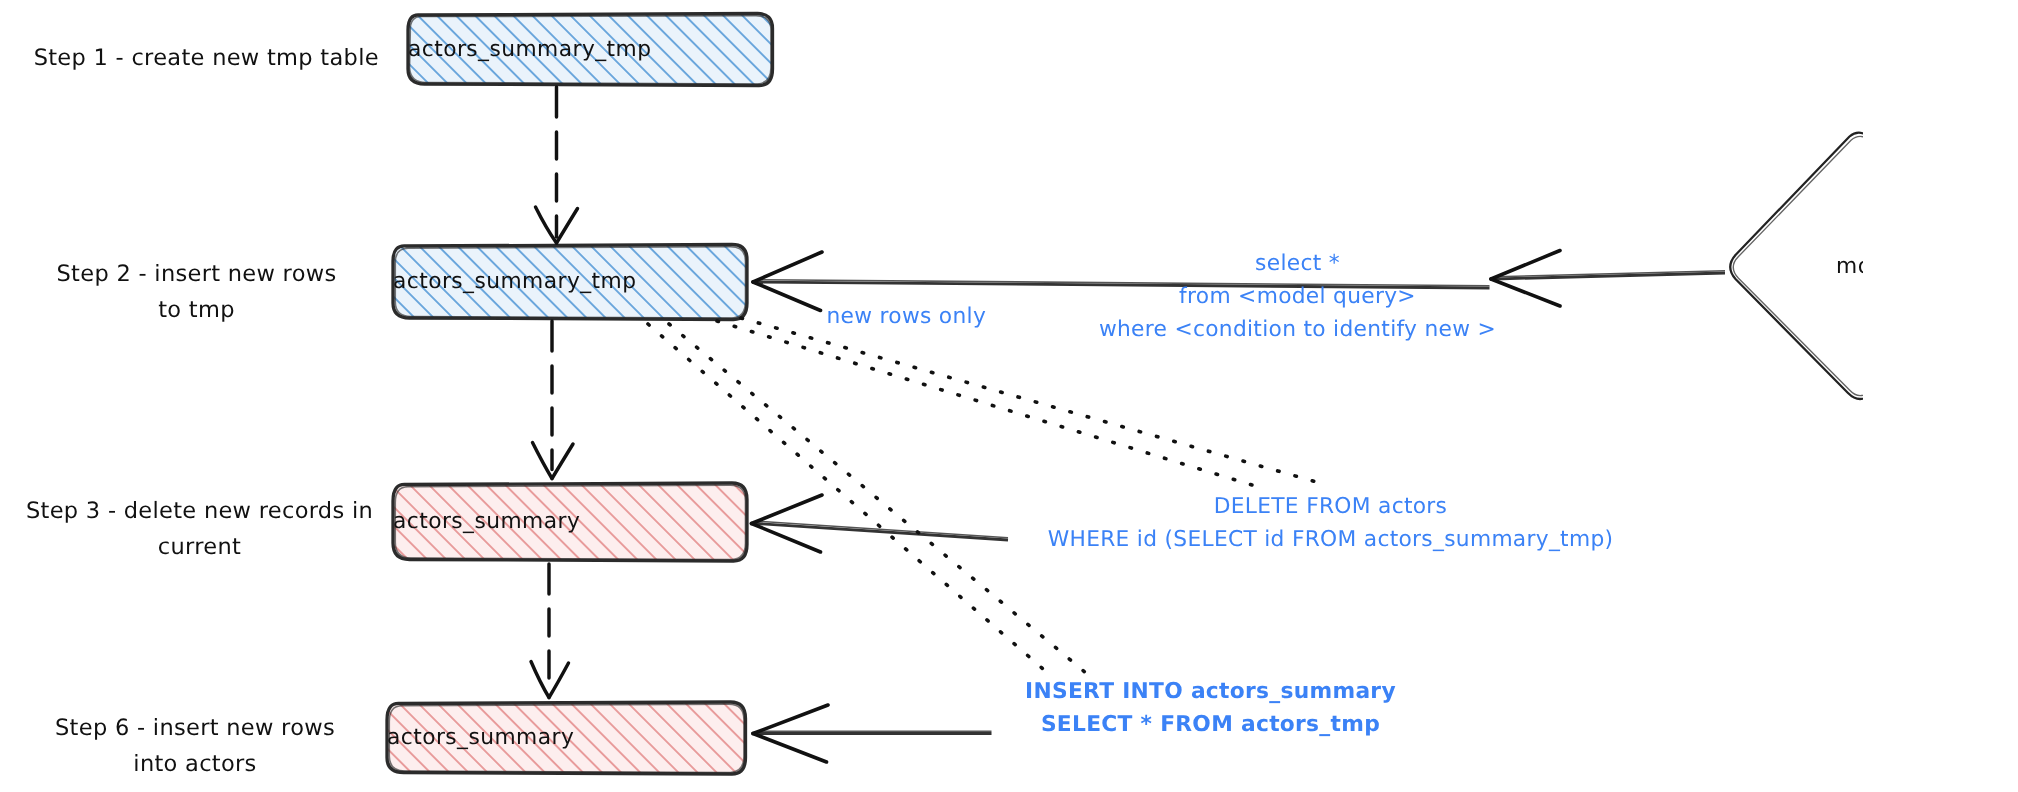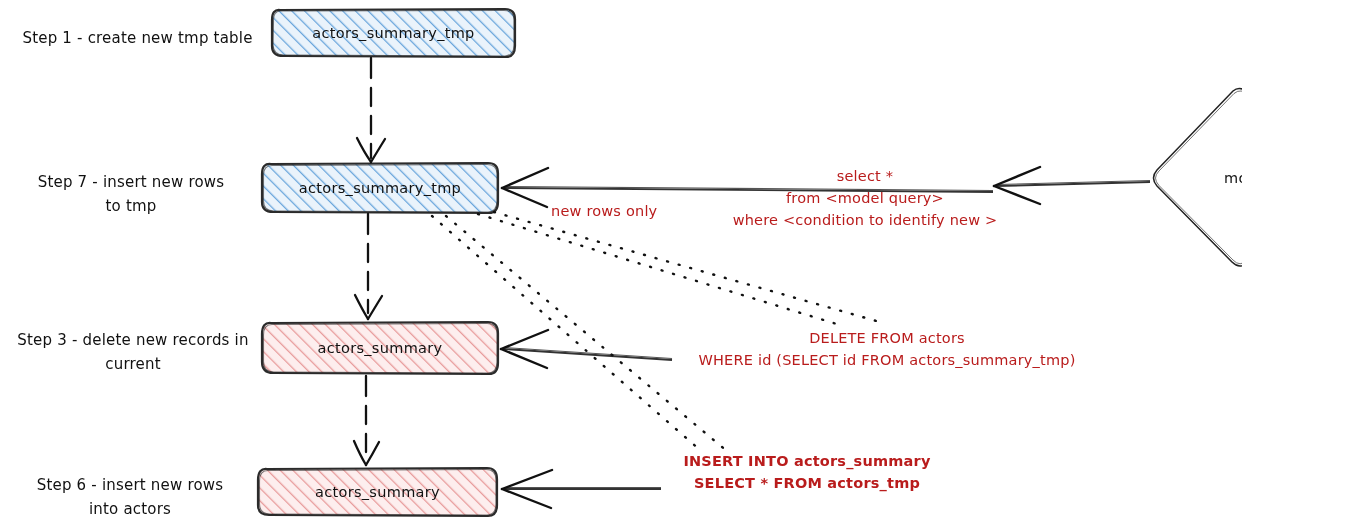--- a/index.html
+++ b/index.html
@@ -32,27 +32,26 @@
     text-align: center;
     white-space: pre-line;
     letter-spacing: 0.2px;
   }
   .node-label {
     position: absolute;
     color: #111111;
     font-family: "DejaVu Sans", sans-serif;
     font-size: 14.5px;
     letter-spacing: 0.3px;
-    text-align: center;
     white-space: nowrap;
     pointer-events: none;
   }
   .edge-label {
     position: absolute;
-    color: #b91c1c;
+    color: #3b82f6;
     font-family: "DejaVu Sans", sans-serif;
     font-size: 14.5px;
     line-height: 22px;
     letter-spacing: 0.2px;
     white-space: pre-line;
   }
   .edge-label.center-al { text-align: center; }
   .diamond-label {
     position: absolute;
     color: #111111;
@@ -156,21 +155,21 @@
     </g>
 
     <g>
       <path d="M446 216 L728 452" stroke="#111111" stroke-width="2.4" fill="none" stroke-linecap="round" stroke-dasharray="1 11"></path>
       <path d="M432 216 L700 450" stroke="#111111" stroke-width="2.4" fill="none" stroke-linecap="round" stroke-dasharray="1 11"></path>
     </g>
   </svg>
 
   <div class="step-label" style="left:10px; top:26px; width:255px;">Step 1 - create new tmp table</div>
 
-  <div class="step-label" style="left:16px; top:170px; width:230px;">Step 7 - insert new rows
+  <div class="step-label" style="left:16px; top:170px; width:230px;">Step 2 - insert new rows
 to tmp</div>
 
   <div class="step-label" style="left:8px; top:328px; width:250px;">Step 3 - delete new records in
 current</div>
 
   <div class="step-label" style="left:16px; top:473px; width:228px;">Step 6 - insert new rows
 into actors</div>
 
   <div class="node-label" style="left:272px; top:25px; width:243px;">actors_summary_tmp</div>
 

